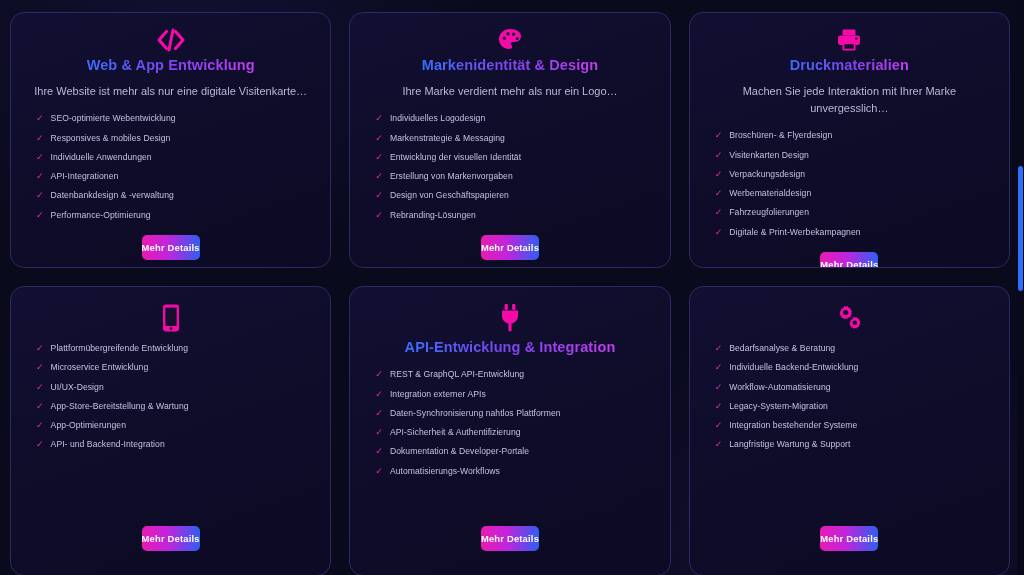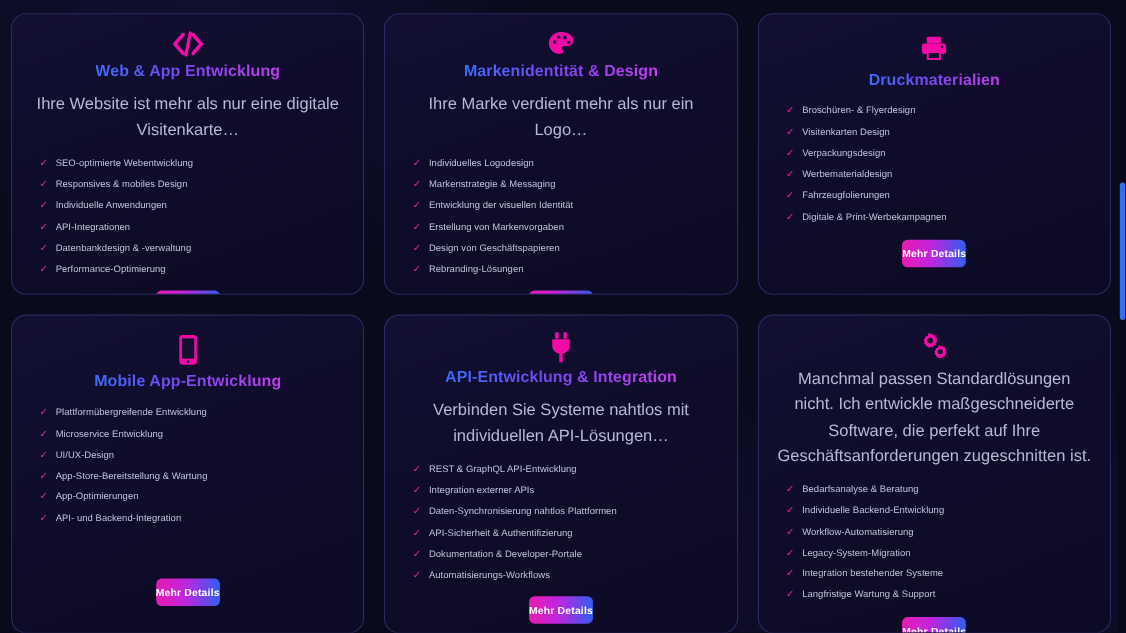--- a/index.html
+++ b/index.html
@@ -80,21 +80,21 @@
     background: linear-gradient(90deg, #3b6dfd 0%, #7b46f0 48%, #c43df0 100%);
     -webkit-background-clip: text;
     background-clip: text;
     color: transparent;
     -webkit-text-fill-color: transparent;
     margin-bottom: 9px;
     line-height: 1.2;
   }
 
   .card-desc {
-    font-size: 15px;
+    font-size: 11px;
     color: #b9b9d4;
     text-align: center;
     line-height: 1.55;
     margin-bottom: 9px;
     max-width: 295px;
   }
 
   .feature-list {
     list-style: none;
     align-self: stretch;
@@ -252,20 +252,21 @@
         <div class="card-icon">
           <svg width="26" height="26" viewBox="0 0 26 26">
             <rect x="6.5" y="2.5" width="13" height="6" rx="1.2" fill="#f50aa8"></rect>
             <rect x="2" y="8.5" width="22" height="9.5" rx="2.2" fill="#f50aa8"></rect>
             <rect x="6.5" y="15.5" width="13" height="8" rx="1.2" fill="#f50aa8"></rect>
             <rect x="8.3" y="17.2" width="9.4" height="4.6" fill="#12102e"></rect>
             <circle cx="20.3" cy="11.6" r="1.2" fill="#12102e"></circle>
           </svg>
         </div>
         <div class="card-title">Druckmaterialien</div>
+        <div class="card-desc">Machen Sie jede Interaktion mit Ihrer Marke unvergesslich…</div>
         <ul class="feature-list">
           <li class="feature-item">
             <span class="check-icon">✓</span>
             <span>Broschüren- &amp; Flyerdesign</span>
           </li>
           <li class="feature-item">
             <span class="check-icon">✓</span>
             <span>Visitenkarten Design</span>
           </li>
           <li class="feature-item">
@@ -290,21 +291,20 @@
         </div>
       </div>
       <div class="card">
         <div class="card-icon">
           <svg width="20" height="30" viewBox="0 0 20 30">
             <rect x="2" y="1.5" width="16" height="27" rx="3" fill="#f50aa8"></rect>
             <rect x="4.4" y="4.6" width="11.2" height="18.4" fill="#12102e"></rect>
             <circle cx="10" cy="25.6" r="1.3" fill="#12102e"></circle>
           </svg>
         </div>
-        <div class="card-title">Mobile App-Entwicklung</div>
         <ul class="feature-list">
           <li class="feature-item">
             <span class="check-icon">✓</span>
             <span>Plattformübergreifende Entwicklung</span>
           </li>
           <li class="feature-item">
             <span class="check-icon">✓</span>
             <span>Microservice Entwicklung</span>
           </li>
           <li class="feature-item">
@@ -331,21 +331,20 @@
       <div class="card">
         <div class="card-icon">
           <svg width="24" height="30" viewBox="0 0 24 30">
             <rect x="6.6" y="1" width="3.3" height="6" rx="1.2" fill="#f50aa8"></rect>
             <rect x="14.1" y="1" width="3.3" height="6" rx="1.2" fill="#f50aa8"></rect>
             <path d="M4 7.5h16v5.5c0 4.2-3.6 7.6-8 7.6s-8-3.4-8-7.6V7.5z" fill="#f50aa8"></path>
             <rect x="10.4" y="19.5" width="3.2" height="9" rx="1.4" fill="#f50aa8"></rect>
           </svg>
         </div>
         <div class="card-title">API-Entwicklung &amp; Integration</div>
-        <div class="card-desc">Verbinden Sie Systeme nahtlos mit individuellen API-Lösungen…</div>
         <ul class="feature-list">
           <li class="feature-item">
             <span class="check-icon">✓</span>
             <span>REST &amp; GraphQL API-Entwicklung</span>
           </li>
           <li class="feature-item">
             <span class="check-icon">✓</span>
             <span>Integration externer APIs</span>
           </li>
           <li class="feature-item">
@@ -373,21 +372,20 @@
         <div class="card-icon">
           <svg width="30" height="28" viewBox="0 0 30 28">
             <g fill="#f50aa8">
               <path d="M10.3 1.8l1.6.9 1.7-.6 1 1.6 1.8.2.1 1.8 1.5 1-.7 1.7.8 1.6-1.5 1.1v1.8l-1.8.3-.9 1.6-1.7-.5-1.6 1-1.2-1.4-1.8-.1-.2-1.8-1.6-.9.6-1.7-.7-1.7 1.4-1.1.1-1.8 1.8-.2z"></path>
               <circle cx="11.7" cy="8.6" r="2.6" fill="#12102e"></circle>
               <path d="M19.6 12.8l1.4.8 1.5-.5.9 1.4 1.6.2.1 1.6 1.3.9-.6 1.5.7 1.4-1.3 1v1.6l-1.6.3-.8 1.4-1.5-.5-1.4.9-1.1-1.2-1.6-.1-.2-1.6-1.4-.8.5-1.5-.6-1.5 1.2-1 .1-1.6 1.6-.2z"></path>
               <circle cx="20.8" cy="18.8" r="2.3" fill="#12102e"></circle>
             </g>
           </svg>
         </div>
-        <div class="card-desc">Manchmal passen Standardlösungen nicht. Ich entwickle maßgeschneiderte Software, die perfekt auf Ihre Geschäftsanforderungen zugeschnitten ist.</div>
         <ul class="feature-list">
           <li class="feature-item">
             <span class="check-icon">✓</span>
             <span>Bedarfsanalyse &amp; Beratung</span>
           </li>
           <li class="feature-item">
             <span class="check-icon">✓</span>
             <span>Individuelle Backend-Entwicklung</span>
           </li>
           <li class="feature-item">

